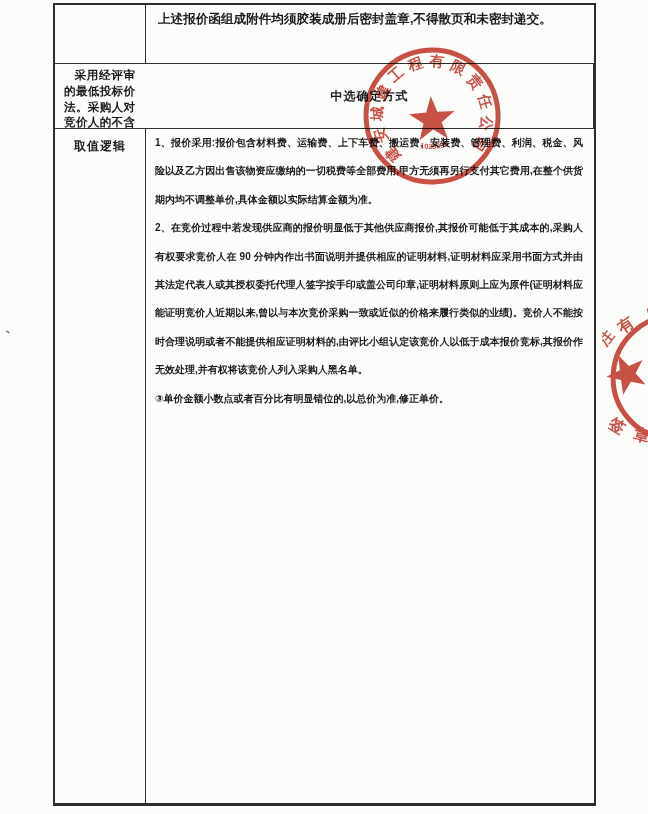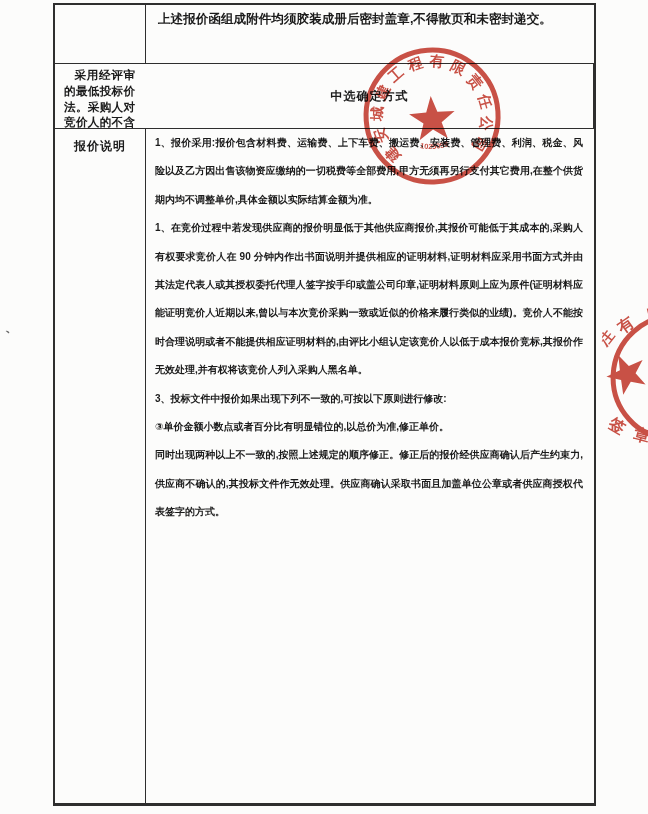--- a/index.html
+++ b/index.html
@@ -60,27 +60,25 @@
     <div class="cell lbl bline"></div>
     <div class="cell content bline r1">
       <p>上述报价函组成附件均须胶装成册后密封盖章,不得散页和未密封递交。</p>
     </div>
 
     <div class="cell content bline r2">
       <p>采用经评审的最低投标价法。采购人对竞价人的不含税报价进行评比,确定前三名中选候选人并进行公示。在公示结束后由采购人自主确定最终中选人,达到优质采购的目的。评审时,若供应商 U 盘中的竞价文件电子版与纸质竞价文件不一致时,按照供应商提交的纸质竞价文件进行评比。</p>
     </div>
     <div class="cell lbl bline">中选确定方式</div>
 
-    <div class="cell lbl top">报价说明</div>
+    <div class="cell lbl top">取值逻辑</div>
     <div class="cell content r3">
       <p>1、报价采用:报价包含材料费、运输费、上下车费、搬运费、安装费、管理费、利润、税金、风险以及乙方因出售该物资应缴纳的一切税费等全部费用,甲方无须再另行支付其它费用,在整个供货期内均不调整单价,具体金额以实际结算金额为准。</p>
-      <p>1、在竞价过程中若发现供应商的报价明显低于其他供应商报价,其报价可能低于其成本的,采购人有权要求竞价人在 90 分钟内作出书面说明并提供相应的证明材料,证明材料应采用书面方式并由其法定代表人或其授权委托代理人签字按手印或盖公司印章,证明材料原则上应为原件(证明材料应能证明竞价人近期以来,曾以与本次竞价采购一致或近似的价格来履行类似的业绩)。竞价人不能按时合理说明或者不能提供相应证明材料的,由评比小组认定该竞价人以低于成本报价竞标,其报价作无效处理,并有权将该竞价人列入采购人黑名单。</p>
-      <p>3、投标文件中报价如果出现下列不一致的,可按以下原则进行修改:</p>
+      <p>2、在竞价过程中若发现供应商的报价明显低于其他供应商报价,其报价可能低于其成本的,采购人有权要求竞价人在 90 分钟内作出书面说明并提供相应的证明材料,证明材料应采用书面方式并由其法定代表人或其授权委托代理人签字按手印或盖公司印章,证明材料原则上应为原件(证明材料应能证明竞价人近期以来,曾以与本次竞价采购一致或近似的价格来履行类似的业绩)。竞价人不能按时合理说明或者不能提供相应证明材料的,由评比小组认定该竞价人以低于成本报价竞标,其报价作无效处理,并有权将该竞价人列入采购人黑名单。</p>
       <p>③单价金额小数点或者百分比有明显错位的,以总价为准,修正单价。</p>
-      <p>同时出现两种以上不一致的,按照上述规定的顺序修正。修正后的报价经供应商确认后产生约束力,供应商不确认的,其投标文件作无效处理。供应商确认采取书面且加盖单位公章或者供应商授权代表签字的方式。</p>
     </div>
   </div>
 
   <svg class="seal seal-main" width="150" height="150" viewBox="0 0 150 150">
     <circle cx="75" cy="76" r="66" fill="none" stroke="#c23326" stroke-width="5"></circle>
     <polygon fill="#c23326" points="75,56 80.6,72.2 97.8,72.6 84.1,83 89.1,99.4 75,89.6 60.9,99.4 65.9,83 52.2,72.6 69.4,72.2"></polygon>
     <defs>
       <path id="ringPath" d="M75,26 a50,50 0 1,1 -0.01,0" fill="none"></path>
       <path id="codePath" d="M46,101 Q75,117 104,101" fill="none"></path>
     </defs>

